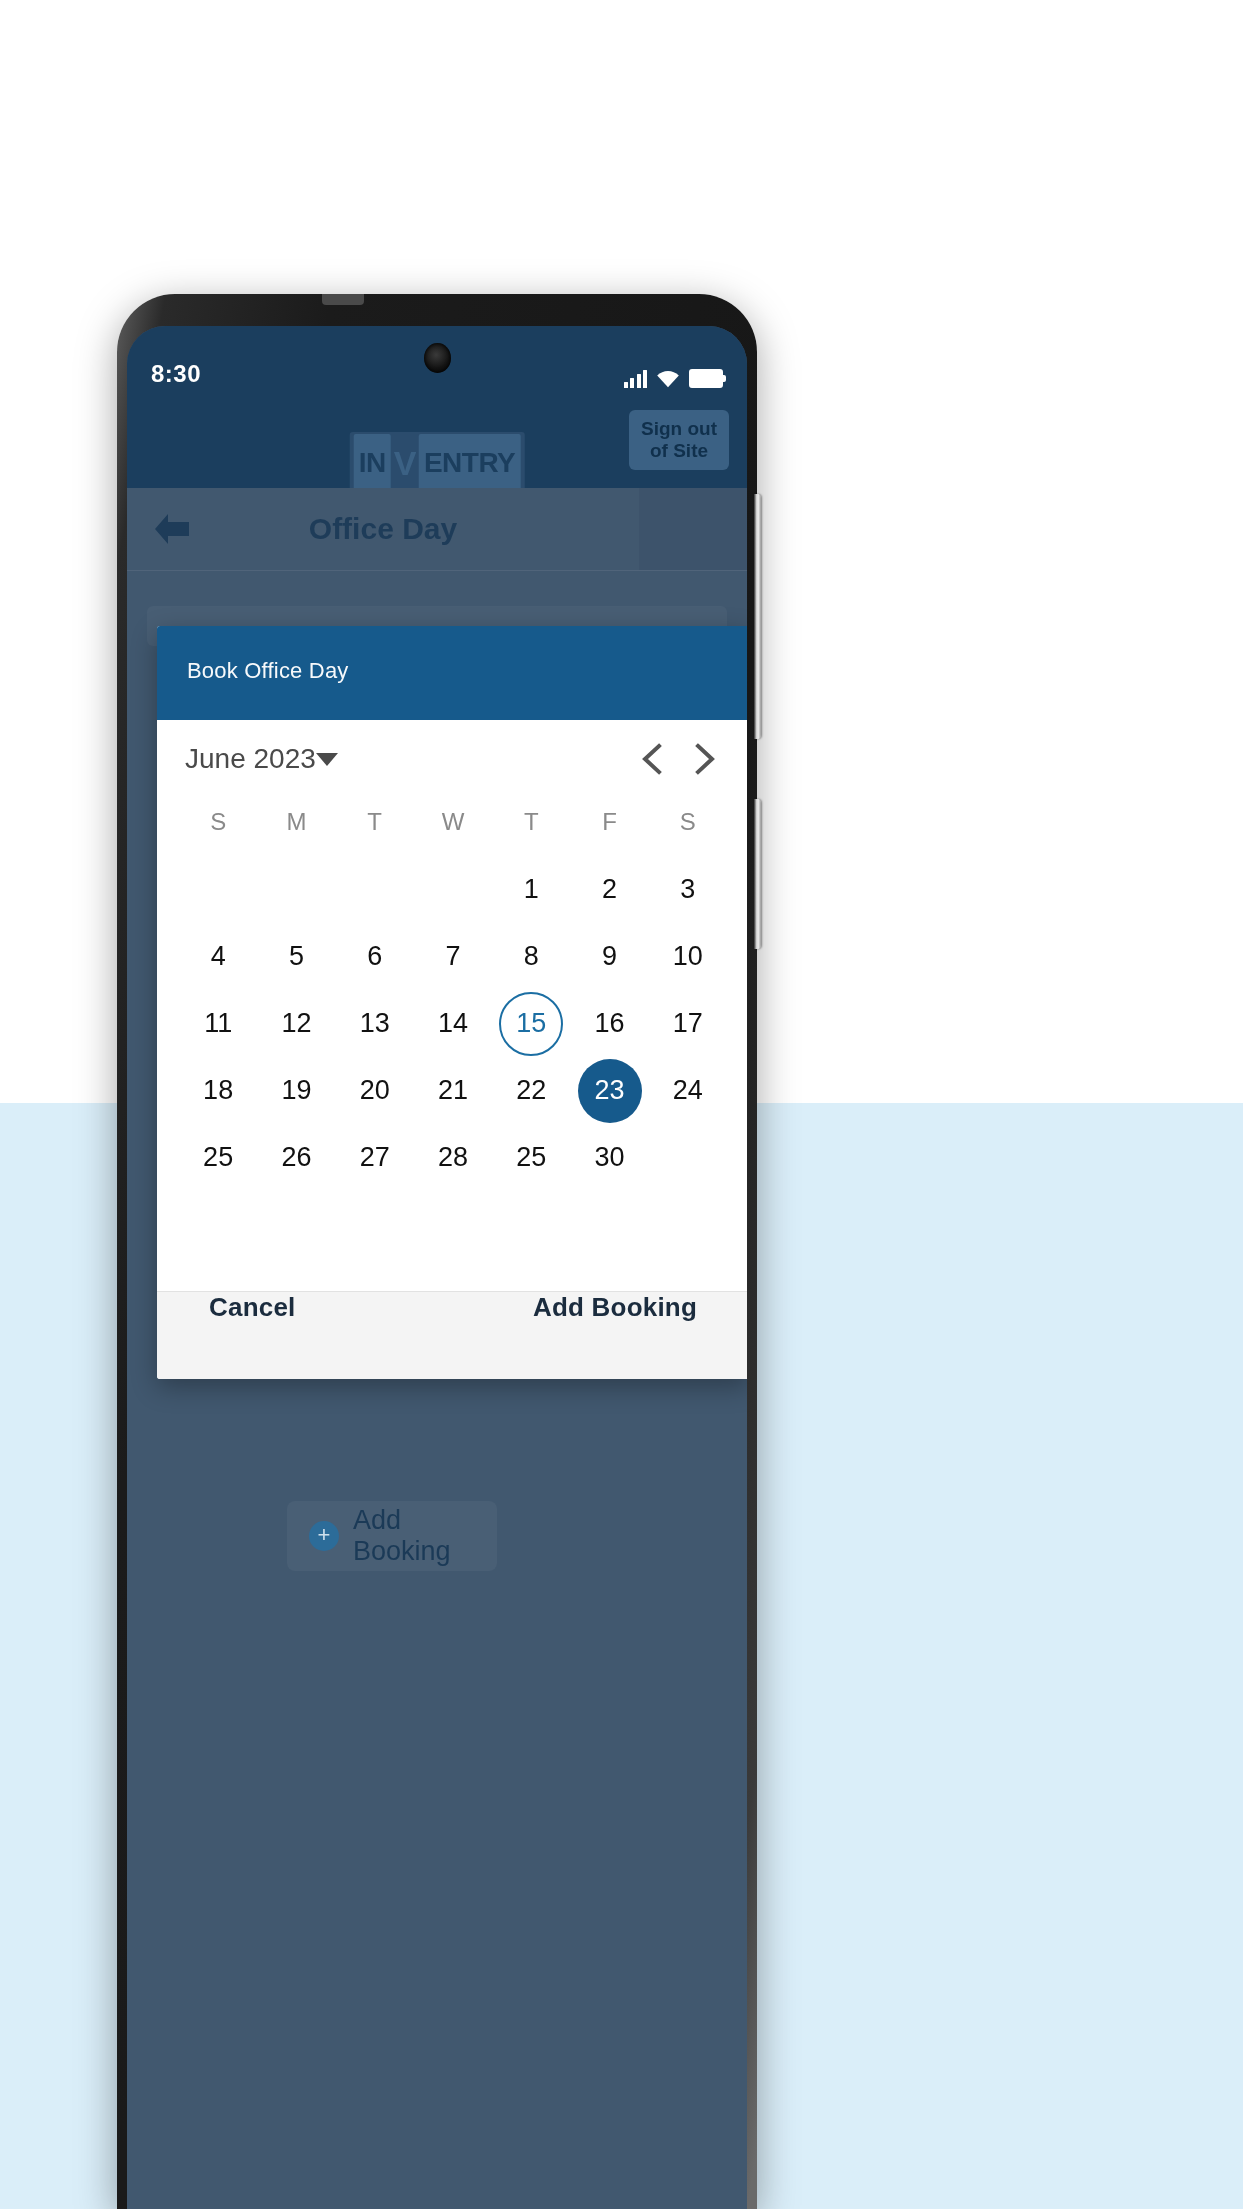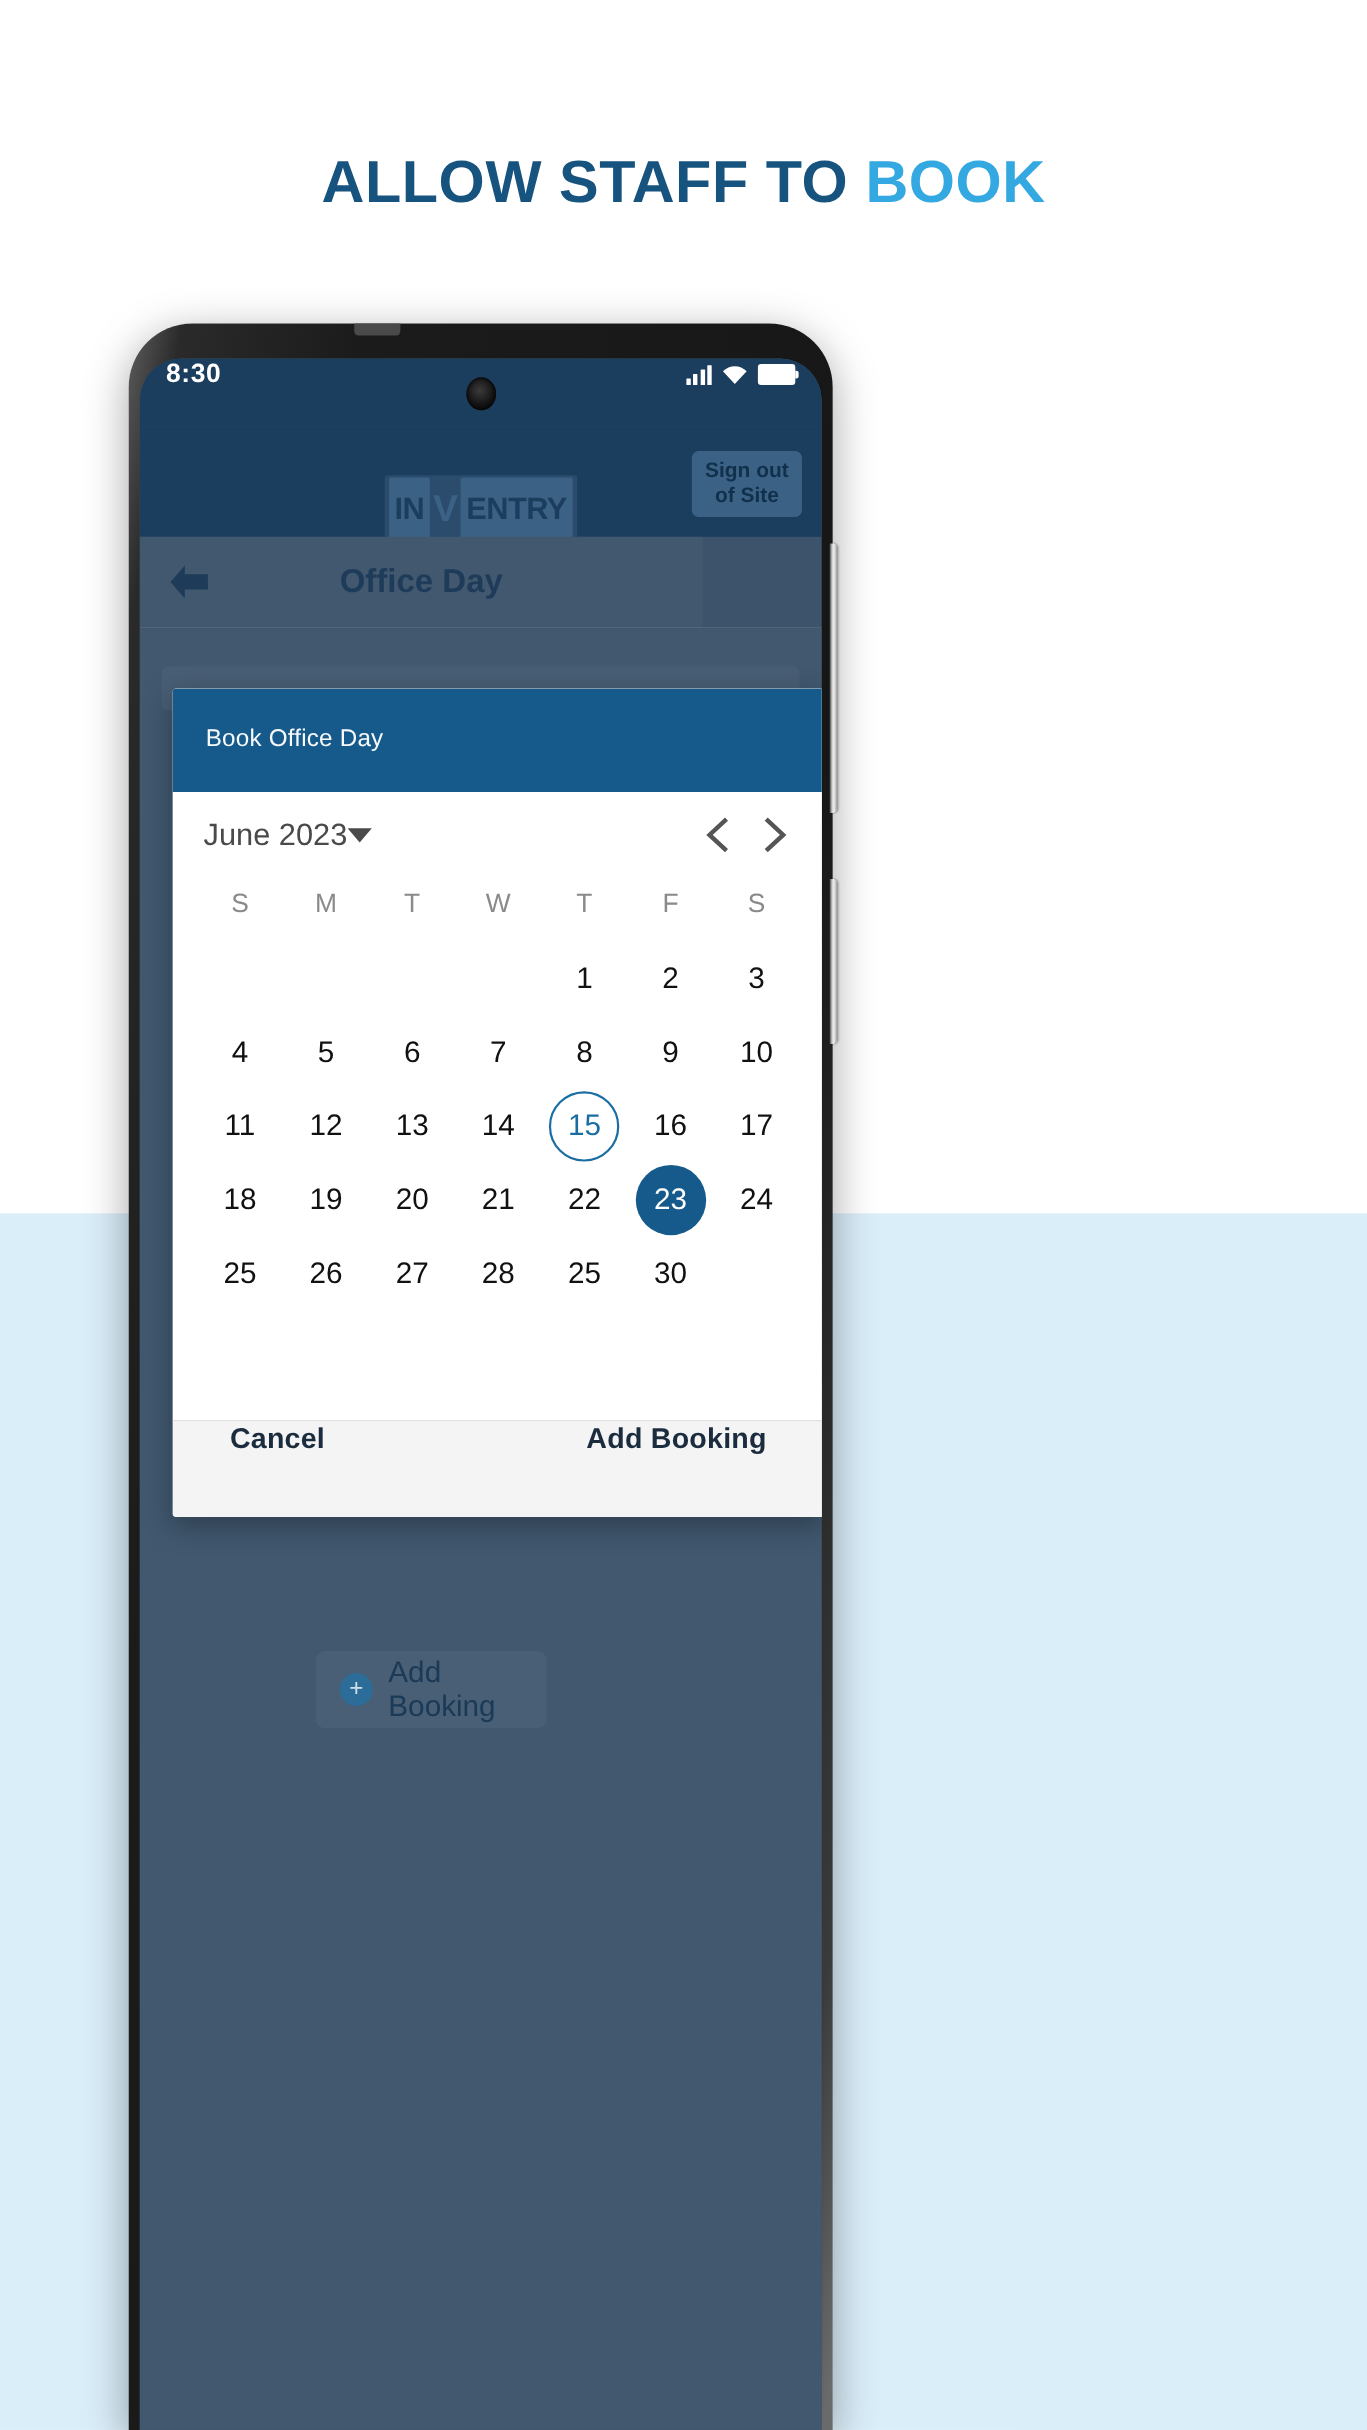--- a/index.html
+++ b/index.html
@@ -82,21 +82,21 @@
   .side-btn.vol { top: 200px; height: 245px; }
   .side-btn.pwr { top: 505px; height: 150px; }
 
   
   .statusbar {
     position: absolute;
     left: 0; top: 0;
     width: 620px; height: 62px;
     background: #1b3e5e;
     display: flex;
-    align-items: flex-start;
+    align-items: flex-end;
     justify-content: space-between;
     padding: 0 24px;
     box-sizing: border-box;
     color: #ffffff;
   }
   .clock { font-size: 24px; font-weight: bold; letter-spacing: .5px; }
   .punch-hole {
     position: absolute;
     left: 297px; top: 17px;
     width: 27px; height: 30px;
@@ -341,21 +341,20 @@
     letter-spacing: .2px;
   }
 </style>
 </head>
 <body>
 
 <div class="bg-top"></div>
 <div class="bg-bottom"></div>
 
 <div class="headline">
-  <span class="ln"><span class="hl-dark">ALLOW STAFF TO </span><span class="hl-light">BOOK</span></span>
 </div>
 
 <div class="phone">
   <div class="side-btn vol"></div>
   <div class="side-btn pwr"></div>
   <div class="bezel-notch"></div>
 
   <div class="phone-inner">
 
     <div class="statusbar">

